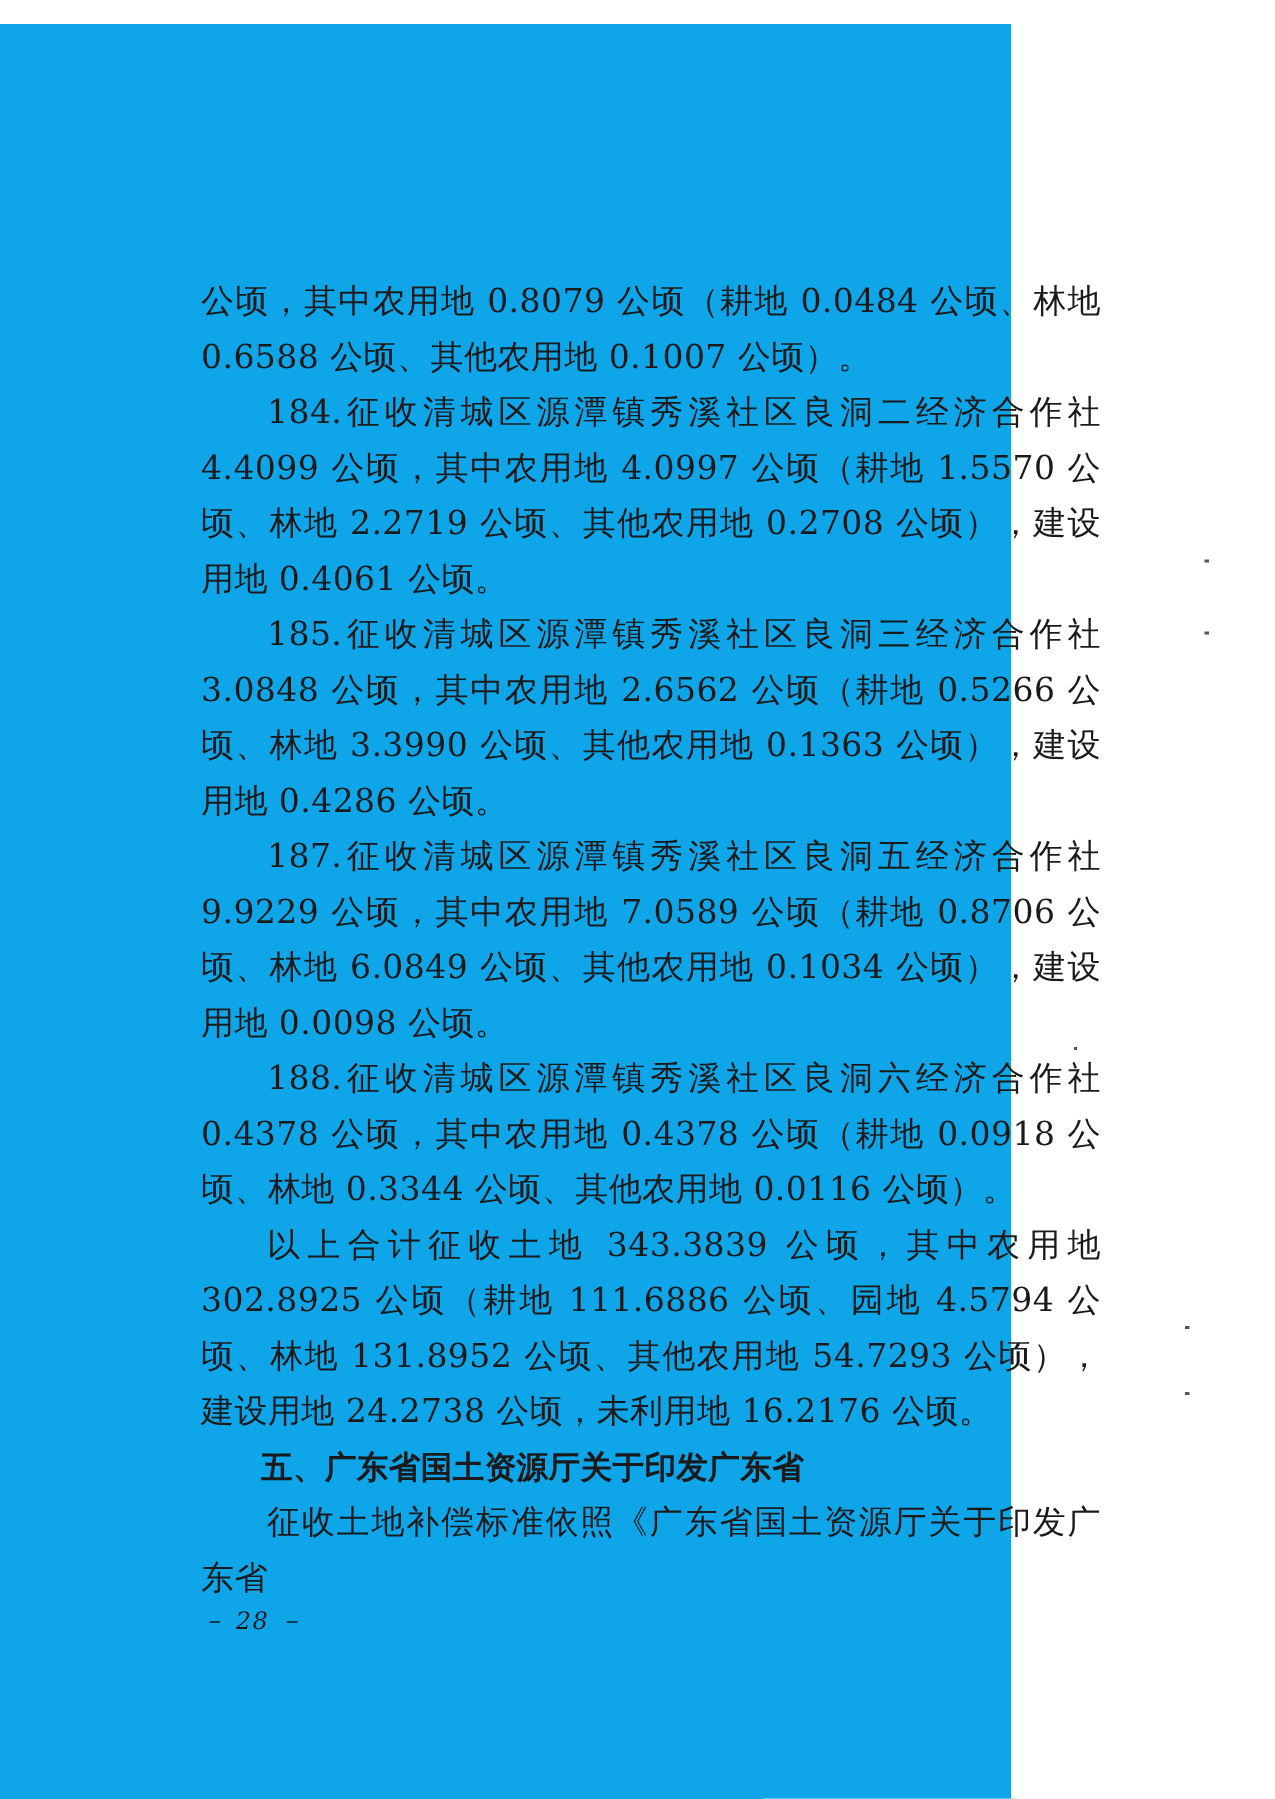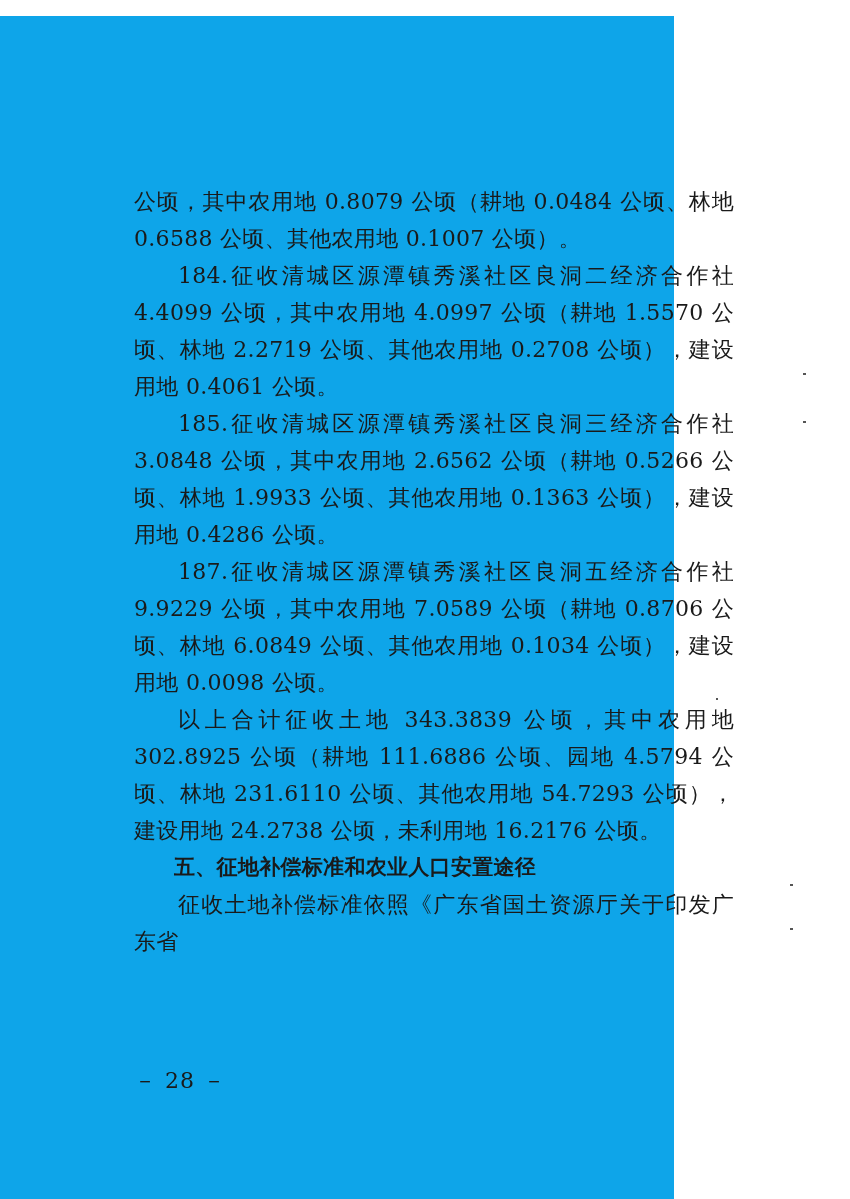--- a/index.html
+++ b/index.html
@@ -45,43 +45,45 @@
       text-indent: 40px;
       font-family: "DejaVu Sans", "Liberation Sans", sans-serif;
       font-weight: bold;
       font-size: 21px;
       line-height: 37px;
     }
     .page-number {
       position: absolute;
       left: 134px;
       top: 1050px;
-      font-size: 22px;
+      font-size: 16px;
       line-height: 30px;
       letter-spacing: 1px;
+      font-style: italic;
     }
     .speck {
       position: absolute;
       width: 3px;
       height: 2px;
       background: #555;
     }
   </style>
 </head>
 <body>
 
 <div class="page">
 
   <div class="text-block">
     <p class="para">公顷，其中农用地 0.8079 公顷（耕地 0.0484 公顷、林地 0.6588 公顷、其他农用地 0.1007 公顷）。</p>
     <p class="para indent">184.征收清城区源潭镇秀溪社区良洞二经济合作社 4.4099 公顷，其中农用地 4.0997 公顷（耕地 1.5570 公顷、林地 2.2719 公顷、其他农用地 0.2708 公顷），建设用地 0.4061 公顷。</p>
-    <p class="para indent">185.征收清城区源潭镇秀溪社区良洞三经济合作社 3.0848 公顷，其中农用地 2.6562 公顷（耕地 0.5266 公顷、林地 1.9933 公顷、其他农用地 0.1363 公顷），建设用地 0.4286 公顷。</p>
+    <p class="para indent">185.征收清城区源潭镇秀溪社区良洞三经济合作社 3.0848 公顷，其中农用地 2.6562 公顷（耕地 0.5266 公顷、林地 3.3990 公顷、其他农用地 0.1363 公顷），建设用地 0.4286 公顷。</p>
     <p class="para indent">187.征收清城区源潭镇秀溪社区良洞五经济合作社 9.9229 公顷，其中农用地 7.0589 公顷（耕地 0.8706 公顷、林地 6.0849 公顷、其他农用地 0.1034 公顷），建设用地 0.0098 公顷。</p>
-    <p class="para indent">以上合计征收土地 343.3839 公顷，其中农用地 302.8925 公顷（耕地 111.6886 公顷、园地 4.5794 公顷、林地 231.6110 公顷、其他农用地 54.7293 公顷），建设用地 24.2738 公顷，未利用地 16.2176 公顷。</p>
-    <h2 class="heading">五、征地补偿标准和农业人口安置途径</h2>
+    <p class="para indent">188.征收清城区源潭镇秀溪社区良洞六经济合作社 0.4378 公顷，其中农用地 0.4378 公顷（耕地 0.0918 公顷、林地 0.3344 公顷、其他农用地 0.0116 公顷）。</p>
+    <p class="para indent">以上合计征收土地 343.3839 公顷，其中农用地 302.8925 公顷（耕地 111.6886 公顷、园地 4.5794 公顷、林地 131.8952 公顷、其他农用地 54.7293 公顷），建设用地 24.2738 公顷，未利用地 16.2176 公顷。</p>
+    <h2 class="heading">五、广东省国土资源厅关于印发广东省</h2>
     <p class="para indent">征收土地补偿标准依照《广东省国土资源厅关于印发广东省</p>
   </div>
 
   <div class="page-number">－ 28 －</div>
 
   <div class="speck" style="left:803px;top:357px;"></div>
   <div class="speck" style="left:803px;top:405px;"></div>
   <div class="speck" style="left:790px;top:868px;"></div>
   <div class="speck" style="left:790px;top:912px;"></div>
   <div class="speck" style="left:716px;top:682px;width:2px;"></div>

